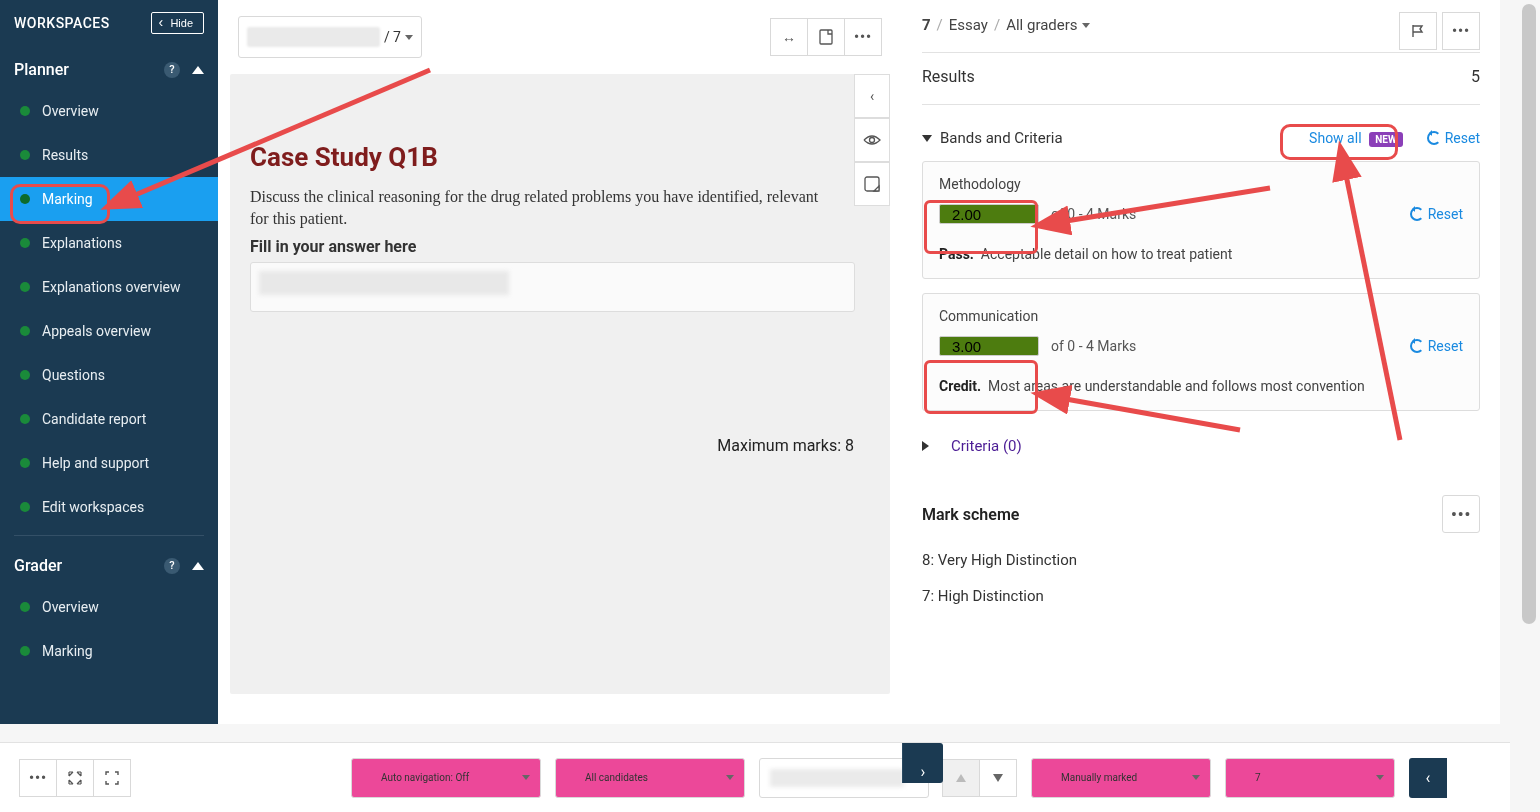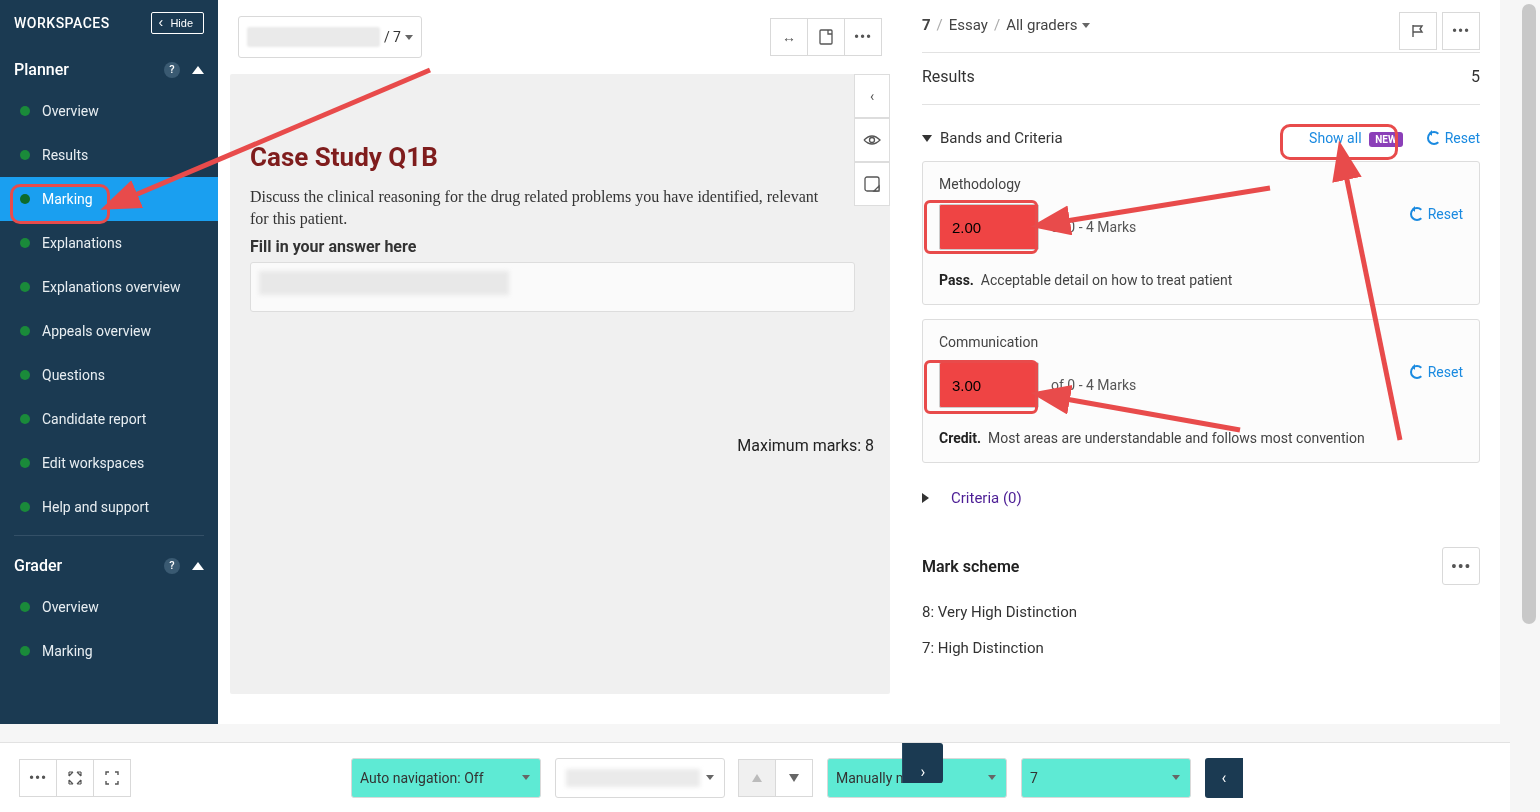--- a/index.html
+++ b/index.html
@@ -31,21 +31,21 @@
   .mid-actions { display: flex; }
   .icon-btn { width: 38px; height: 38px; border: 1px solid #d9d9d9; background: #fff; display:flex; align-items:center; justify-content:center; color:#555; cursor:pointer; margin-left:-1px; }
   .content-pane { margin: 16px 12px 0 12px; background: #f0f0f0; border-radius: 2px; height: 620px; position: relative; padding: 24px 20px; }
   .side-controls { position: absolute; right: 0; top: 0; width: 36px; }
   .side-controls .sc { width:36px; height:44px; border:1px solid #ddd; background:#fff; display:flex; align-items:center; justify-content:center; color:#555; }
   .q-title { font-size: 26px; font-weight: 700; color: #7f1d1d; margin: 44px 0 14px 0; }
   .q-text { font-size: 16px; color: #333; line-height: 1.4; max-width: 570px; font-family: Liberation Serif, serif; }
   .q-fill { font-size: 16px; font-weight: 700; margin-top: 6px; }
   .answer-box { margin-top: 6px; border: 1px solid #ddd; background: #fafafa; border-radius: 3px; width: 605px; height: 50px; padding: 8px; }
   .answer-box .blurred { width: 250px; height: 24px; background: #e8e8e8; filter: blur(2px); }
-  .max-marks { position: absolute; right: 16px; top: 362px; font-size: 16px; color: #222; }
+  .max-marks { position: absolute; right: 36px; top: 362px; font-size: 16px; color: #222; }
   
   
   .right { position: absolute; left: 902px; top: 0; width: 598px; height: 724px; background: #fff; padding: 16px 20px 0; overflow: hidden; }
   .crumbs { display: flex; align-items: center; gap: 6px; color: #444; font-size: 15px; }
   .crumbs .sep { color: #aaa; }
   .crumbs .dd { display:flex; align-items:center; gap:4px; cursor:pointer; }
   .right-actions { position: absolute; right: 20px; top: 12px; display: flex; gap: 6px; }
   .hr { border-top: 1px solid #e2e2e2; margin: 18px 0 14px; }
   .results-row { display:flex; justify-content:space-between; font-size:16px; color:#333; }
   .bands-head { display:flex; align-items:center; justify-content:space-between; margin-top: 24px; font-size:15px; }
@@ -53,34 +53,34 @@
   .tri-down { width:0; height:0; border-left:5px solid transparent; border-right:5px solid transparent; border-top:7px solid #333; }
   .tri-right { width:0; height:0; border-top:5px solid transparent; border-bottom:5px solid transparent; border-left:7px solid #333; }
   .showall { color:#1a8ae0; font-size:14px; cursor:pointer; }
   .new-badge { background:#8b3fb8; color:#fff; font-size:10px; font-weight:700; padding:2px 6px; border-radius:3px; margin-left:4px; }
   .reset-link { color:#1a8ae0; font-size:14px; cursor:pointer; display:flex; align-items:center; gap:4px; }
   .undo-icon { display:inline-block; width:14px; height:14px; border:2px solid #1a8ae0; border-right-color:transparent; border-radius:50%; position:relative; }
   .undo-icon::after{ content:""; position:absolute; left:-3px; top:-3px; border:3px solid transparent; border-right-color:#1a8ae0; }
   .criterion-box { border:1px solid #ddd; border-radius:3px; margin-top:14px; padding:14px 16px 16px; background:#fcfcfc; position:relative; }
   .criterion-box .name { font-size:14px; color:#444; margin-bottom:12px; }
   .score-row { display:flex; align-items:center; gap:12px; }
-  .score-input { width:100px; height:46px; border:1px solid #ccc; border-radius:2px; padding:0 12px; font-size:15px; background:#ef4444; }
+  .score-input { width:100px; height:20px; border:1px solid #ccc; border-radius:2px; padding:0 12px; font-size:15px; background:#4d7c0f; }
   .of-text { color:#555; font-size:14px; }
   .criterion-box .reset-link { position:absolute; right:16px; top:44px; }
   .band-text { margin-top:22px; color:#444; font-size:14px; }
   .band-text strong { color:#222; }
   .criteria-collapsed { display:flex; align-items:center; gap:22px; margin-top:26px; font-size:15px; color:#4c1d95; cursor:pointer; }
   .mark-scheme-head { display:flex; justify-content:space-between; align-items:center; margin-top:40px; font-size:16px; font-weight:600; color:#222; }
   .scheme-item { margin-top:18px; font-size:15px; color:#333; }
   
   
   .bottom { position:absolute; left:0; bottom:0; width:1510px; height:70px; background:#fff; border-top:1px solid #e2e2e2; display:flex; align-items:center; padding:0 20px; gap:0; }
   .btn-group { display:flex; }
   .b-btn { width:38px; height:38px; border:1px solid #d9d9d9; background:#fff; display:flex; align-items:center; justify-content:center; color:#555; margin-left:-1px; cursor:pointer; }
-  .b-select { height:40px; border:1px solid #d9d9d9; background:#5eead4; padding:0 28px 0 8px; font-size:14px; color:#333; border-radius:3px; position:relative; display:flex; align-items:center; min-width:120px; cursor:pointer; }
+  .b-select { height:40px; border:1px solid #d9d9d9; background:#ec4899; padding:0 28px 0 29px; font-size:10px; color:#333; border-radius:3px; position:relative; display:flex; align-items:center; min-width:120px; cursor:pointer; }
   .b-select .caret { position:absolute; right:10px; top:16px; width:0; height:0; border-left:4px solid transparent; border-right:4px solid transparent; border-top:5px solid #666; }
   .b-input-blur { height:40px; width:170px; border:1px solid #d9d9d9; border-radius:3px; background:#fff; display:flex; align-items:center; padding:0 10px; }
   .b-input-blur .blurred { flex:1; height:18px; background:#eaeaea; filter:blur(2px); }
   .nav-arrows { display:flex; margin-left:auto; }
   .nav-arrow { width:38px; height:40px; background:#1b3a52; color:#fff; display:flex; align-items:center; justify-content:center; font-size:16px; cursor:pointer; }
   .nav-arrow.left { border-radius:3px 0 0 3px; }
   .nav-arrow.right { border-radius:0 3px 3px 0; border-left:1px solid #2a4a62; }
   
   
   .ann { position:absolute; pointer-events:none; z-index: 500; }
@@ -139,25 +139,25 @@
   <div class="nav-item">
       <span class="dot"></span>
       <span>Questions</span>
     </div>
   <div class="nav-item">
       <span class="dot"></span>
       <span>Candidate report</span>
     </div>
   <div class="nav-item">
       <span class="dot"></span>
+      <span>Help and support</span>
+    </div>
+  <div class="nav-item">
+      <span class="dot"></span>
       <span>Edit workspaces</span>
-    </div>
-  <div class="nav-item">
-      <span class="dot"></span>
-      <span>Help and support</span>
     </div>
   <div class="divider"></div>
   <div class="section-head">
     <span>Grader</span>
     <span class="icons">
       <span class="help-circle">?</span>
       <span class="chev-up"></span>
     </span>
   </div>
   <div class="nav-item">
@@ -314,20 +314,24 @@
     <div class="b-btn">
       <svg width="14" height="14" viewBox="0 0 14 14">
           <path d="M1 4V1h3 M10 1h3v3 M13 10v3h-3 M4 13H1v-3" stroke="#555" stroke-width="1.4" fill="none"></path>
         </svg>
     </div>
   </div>
   <div class="b-select" style="width:190px; margin-right:14px;">
       <span>Auto navigation: Off</span>
       <span class="caret"></span>
     </div>
+  <div class="b-select" style="width:190px; margin-right:14px;">
+      <span>All candidates</span>
+      <span class="caret"></span>
+    </div>
   <div class="b-input-blur" style="margin-right:14px;">
       <span class="blurred"></span>
       <span class="caret-sm" style="margin-left:6px;"></span>
     </div>
   <div class="btn-group" style="margin-right:14px;">
     <div class="b-btn" style="background:#f0f0f0;">
       <svg width="10" height="8">
           <path d="M0 8 L5 0 L10 8" fill="#bbb"></path>
         </svg>
     </div>

